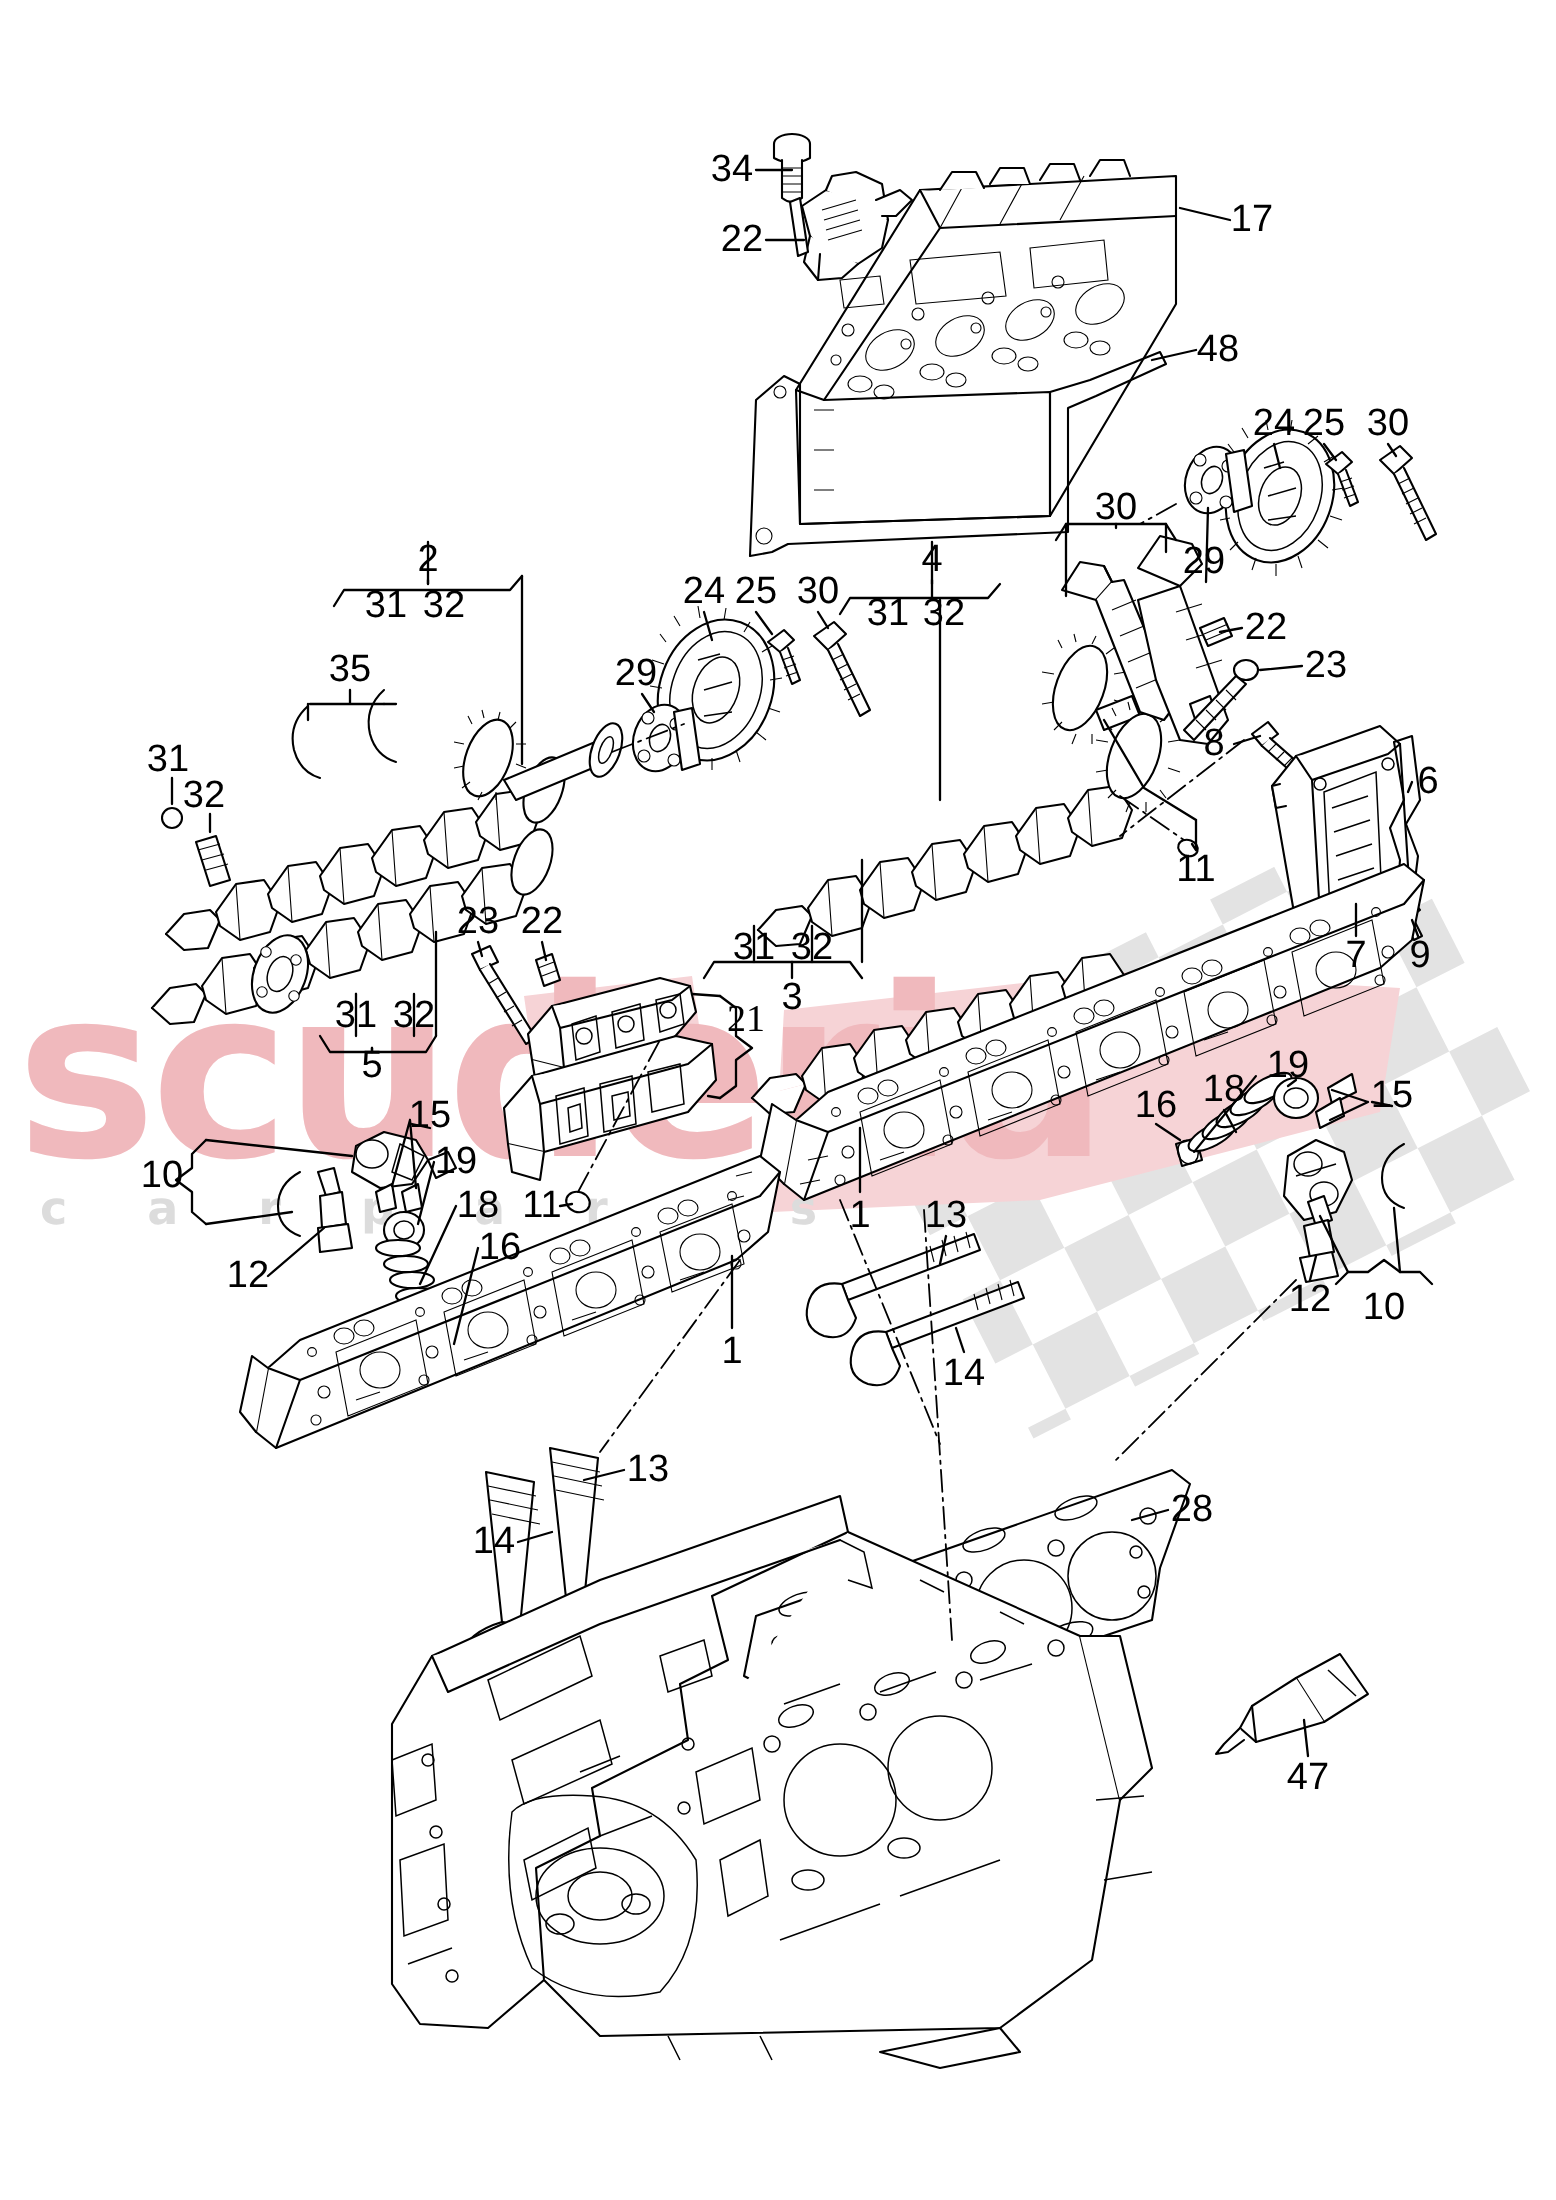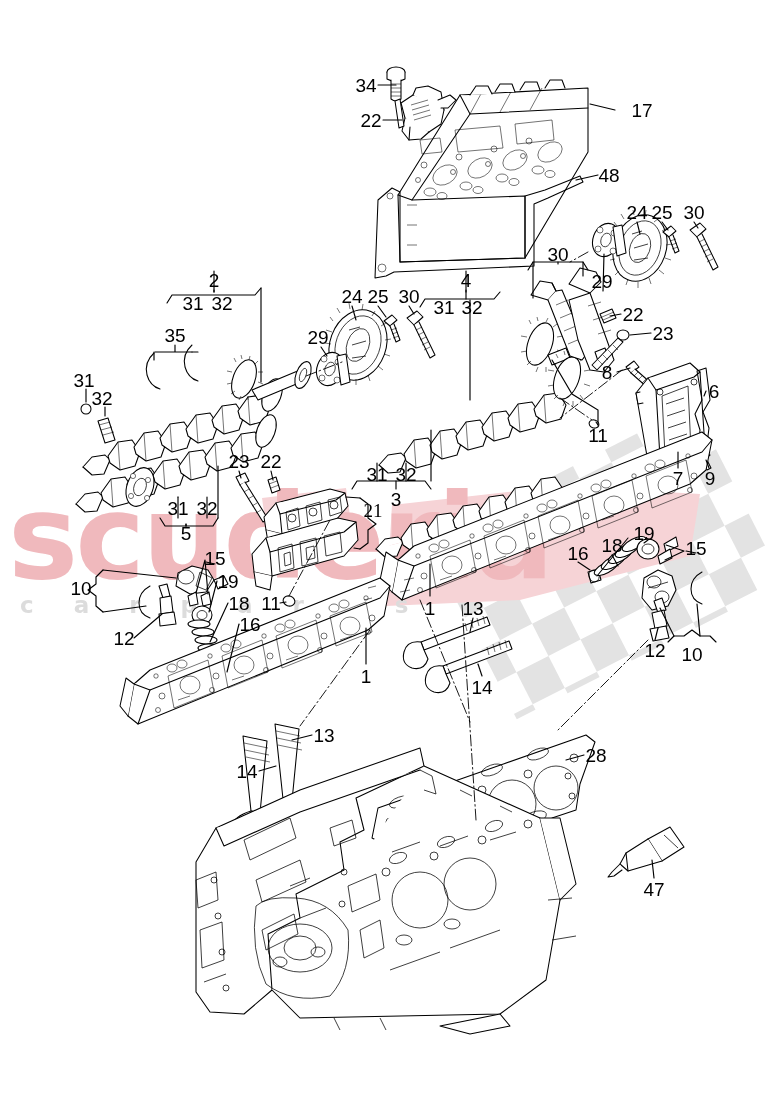--- a/index.html
+++ b/index.html
@@ -830,21 +830,21 @@
       <path class="dashdot" d="M560,398 L592,420"></path>
       <path class="dashdot" d="M462,605 L476,820"></path>
       <path class="dashdot" d="M306,376 L342,362"></path>
       <path class="dashdot" d="M588,252 L570,262"></path>
     </g>
   </svg>
 
   <div id="labels">
       <div class="num" style="left: 366px; top: 85px;">34</div>
       <div class="num" style="left: 371px; top: 120px;">22</div>
-      <div class="num" style="left: 626px; top: 110px; margin-left: 16px;">17</div>
+      <div class="num" style="left: 626px; top: 110px;">17</div>
       <div class="num" style="left: 609px; top: 175px;">48</div>
       <div class="num" style="left: 214px; top: 280px;">2</div>
       <div class="num" style="left: 193px; top: 303px;">31</div>
       <div class="num" style="left: 222px; top: 303px;">32</div>
       <div class="num" style="left: 175px; top: 335px;">35</div>
       <div class="num" style="left: 84px; top: 380px;">31</div>
       <div class="num" style="left: 102px; top: 398px;">32</div>
       <div class="num" style="left: 186px; top: 533px;">5</div>
       <div class="num" style="left: 178px; top: 508px;">31</div>
       <div class="num" style="left: 207px; top: 508px;">32</div>

